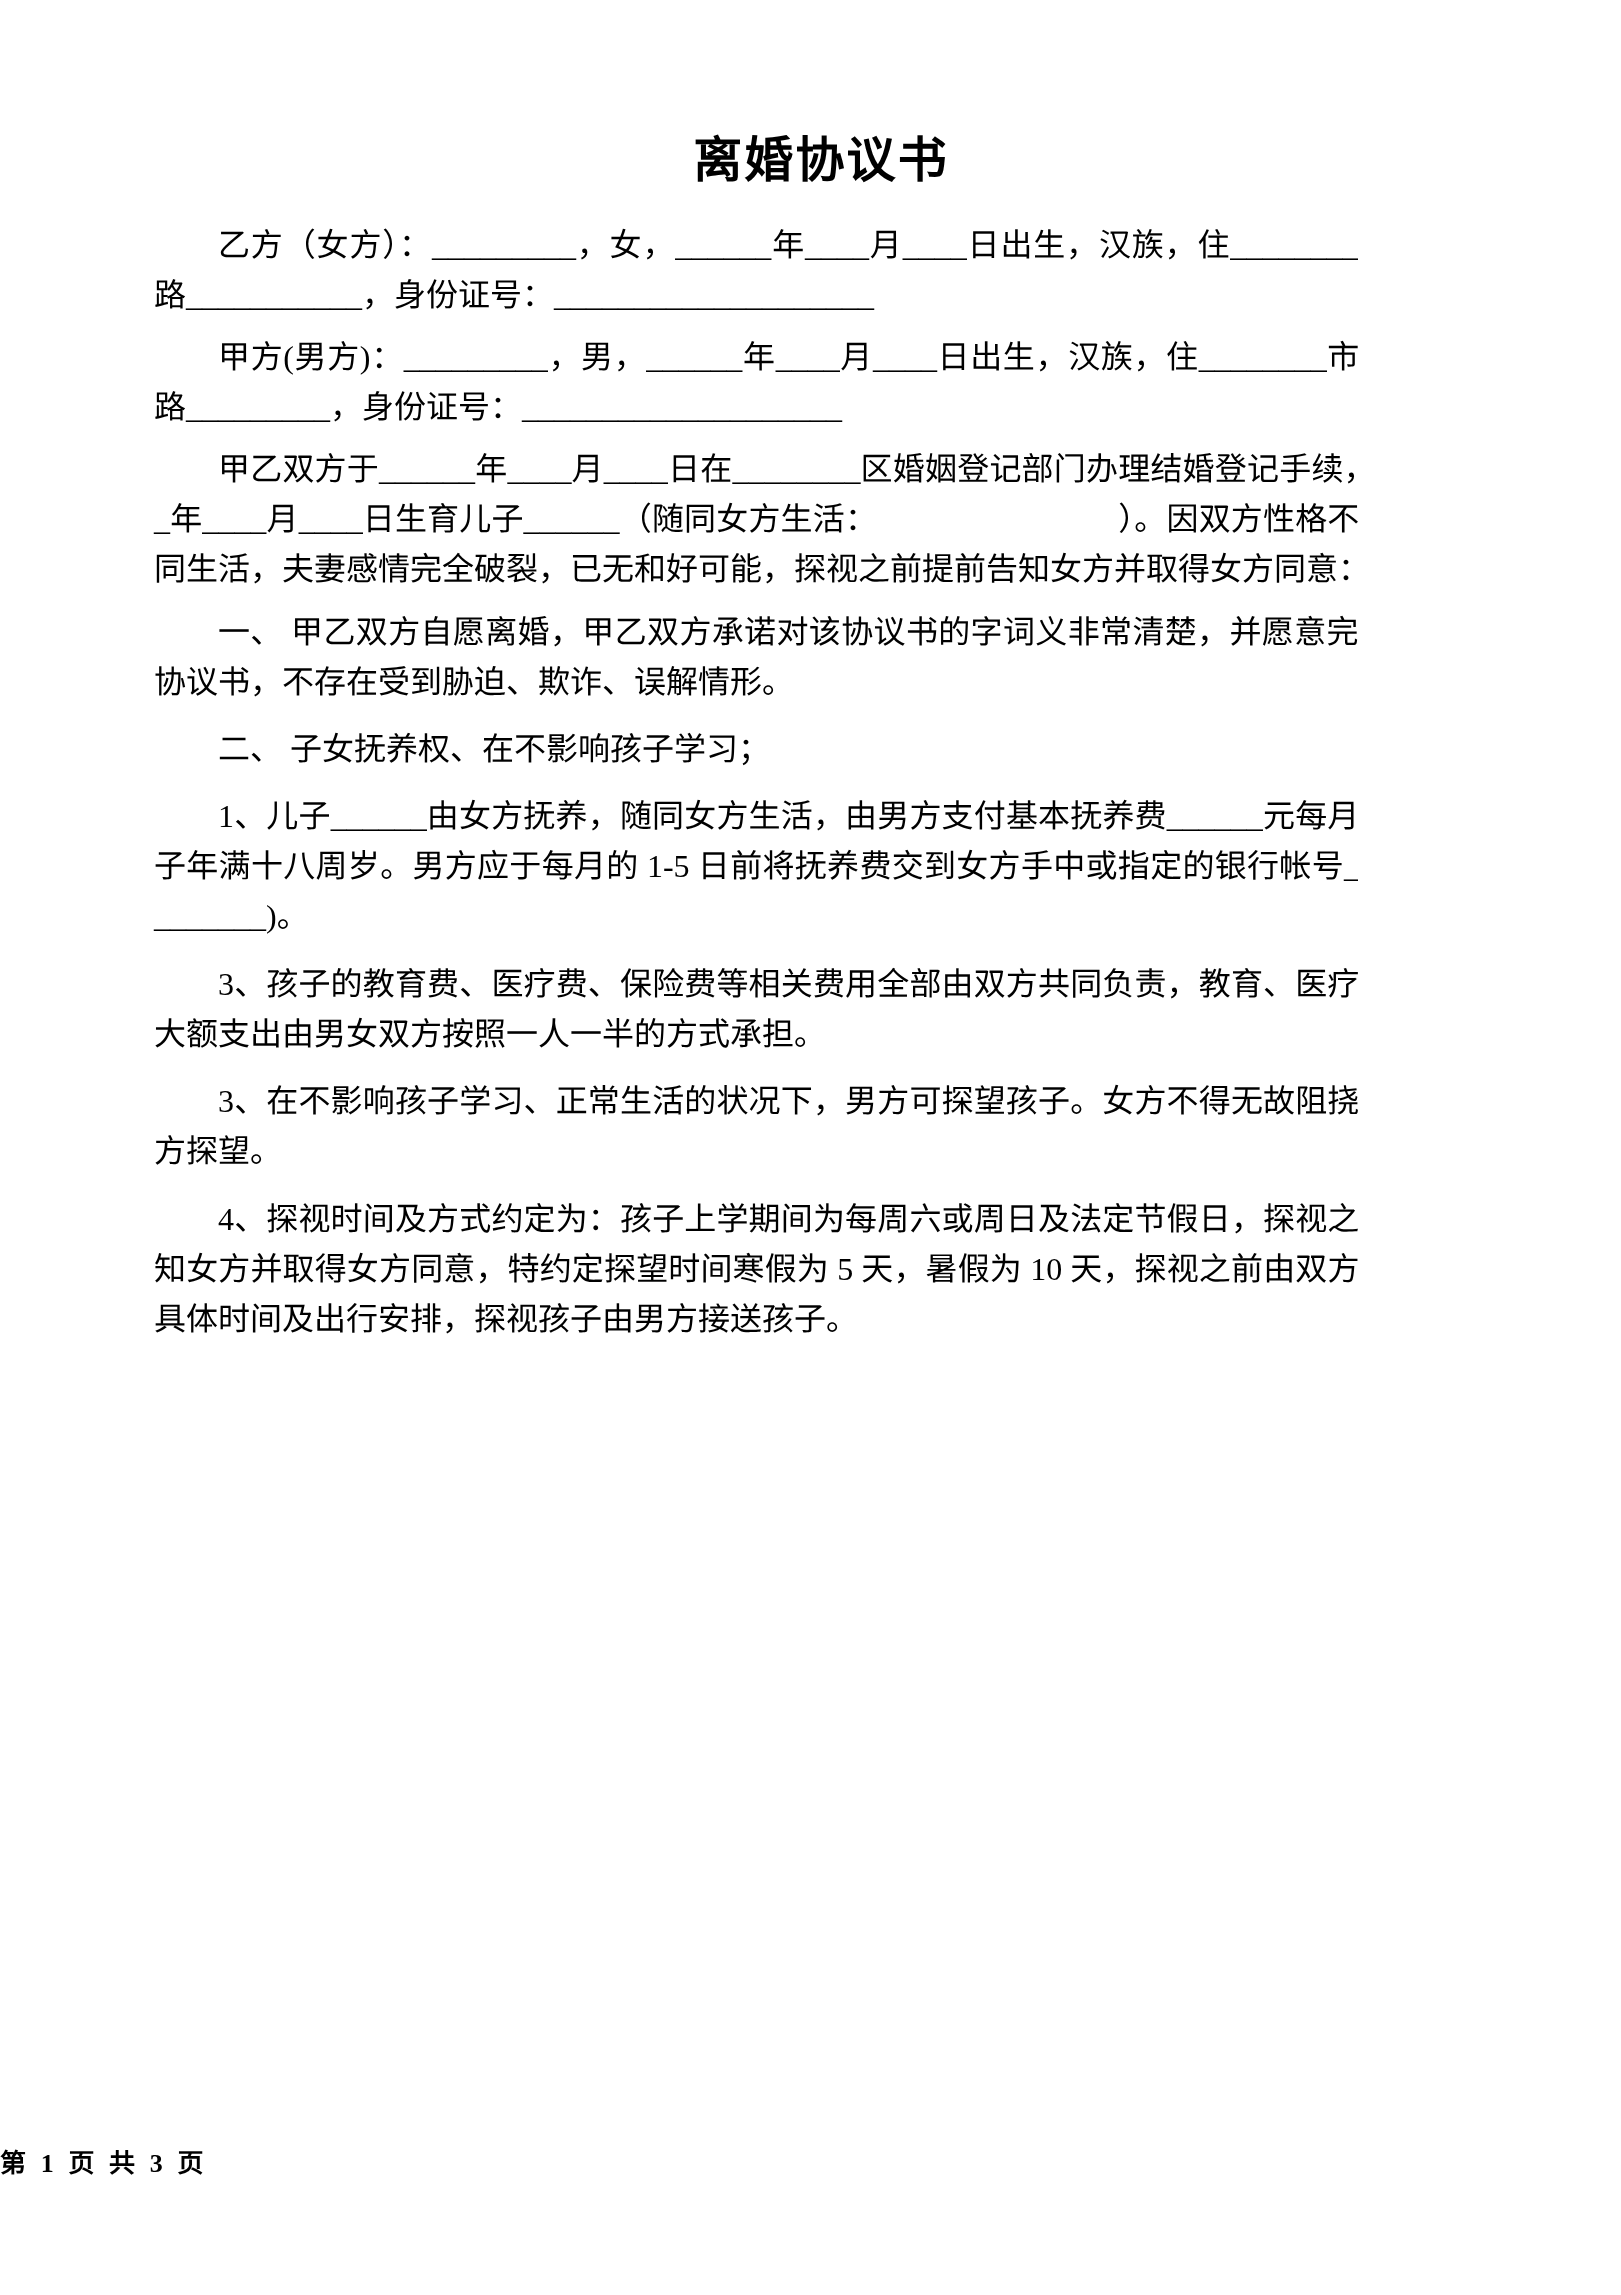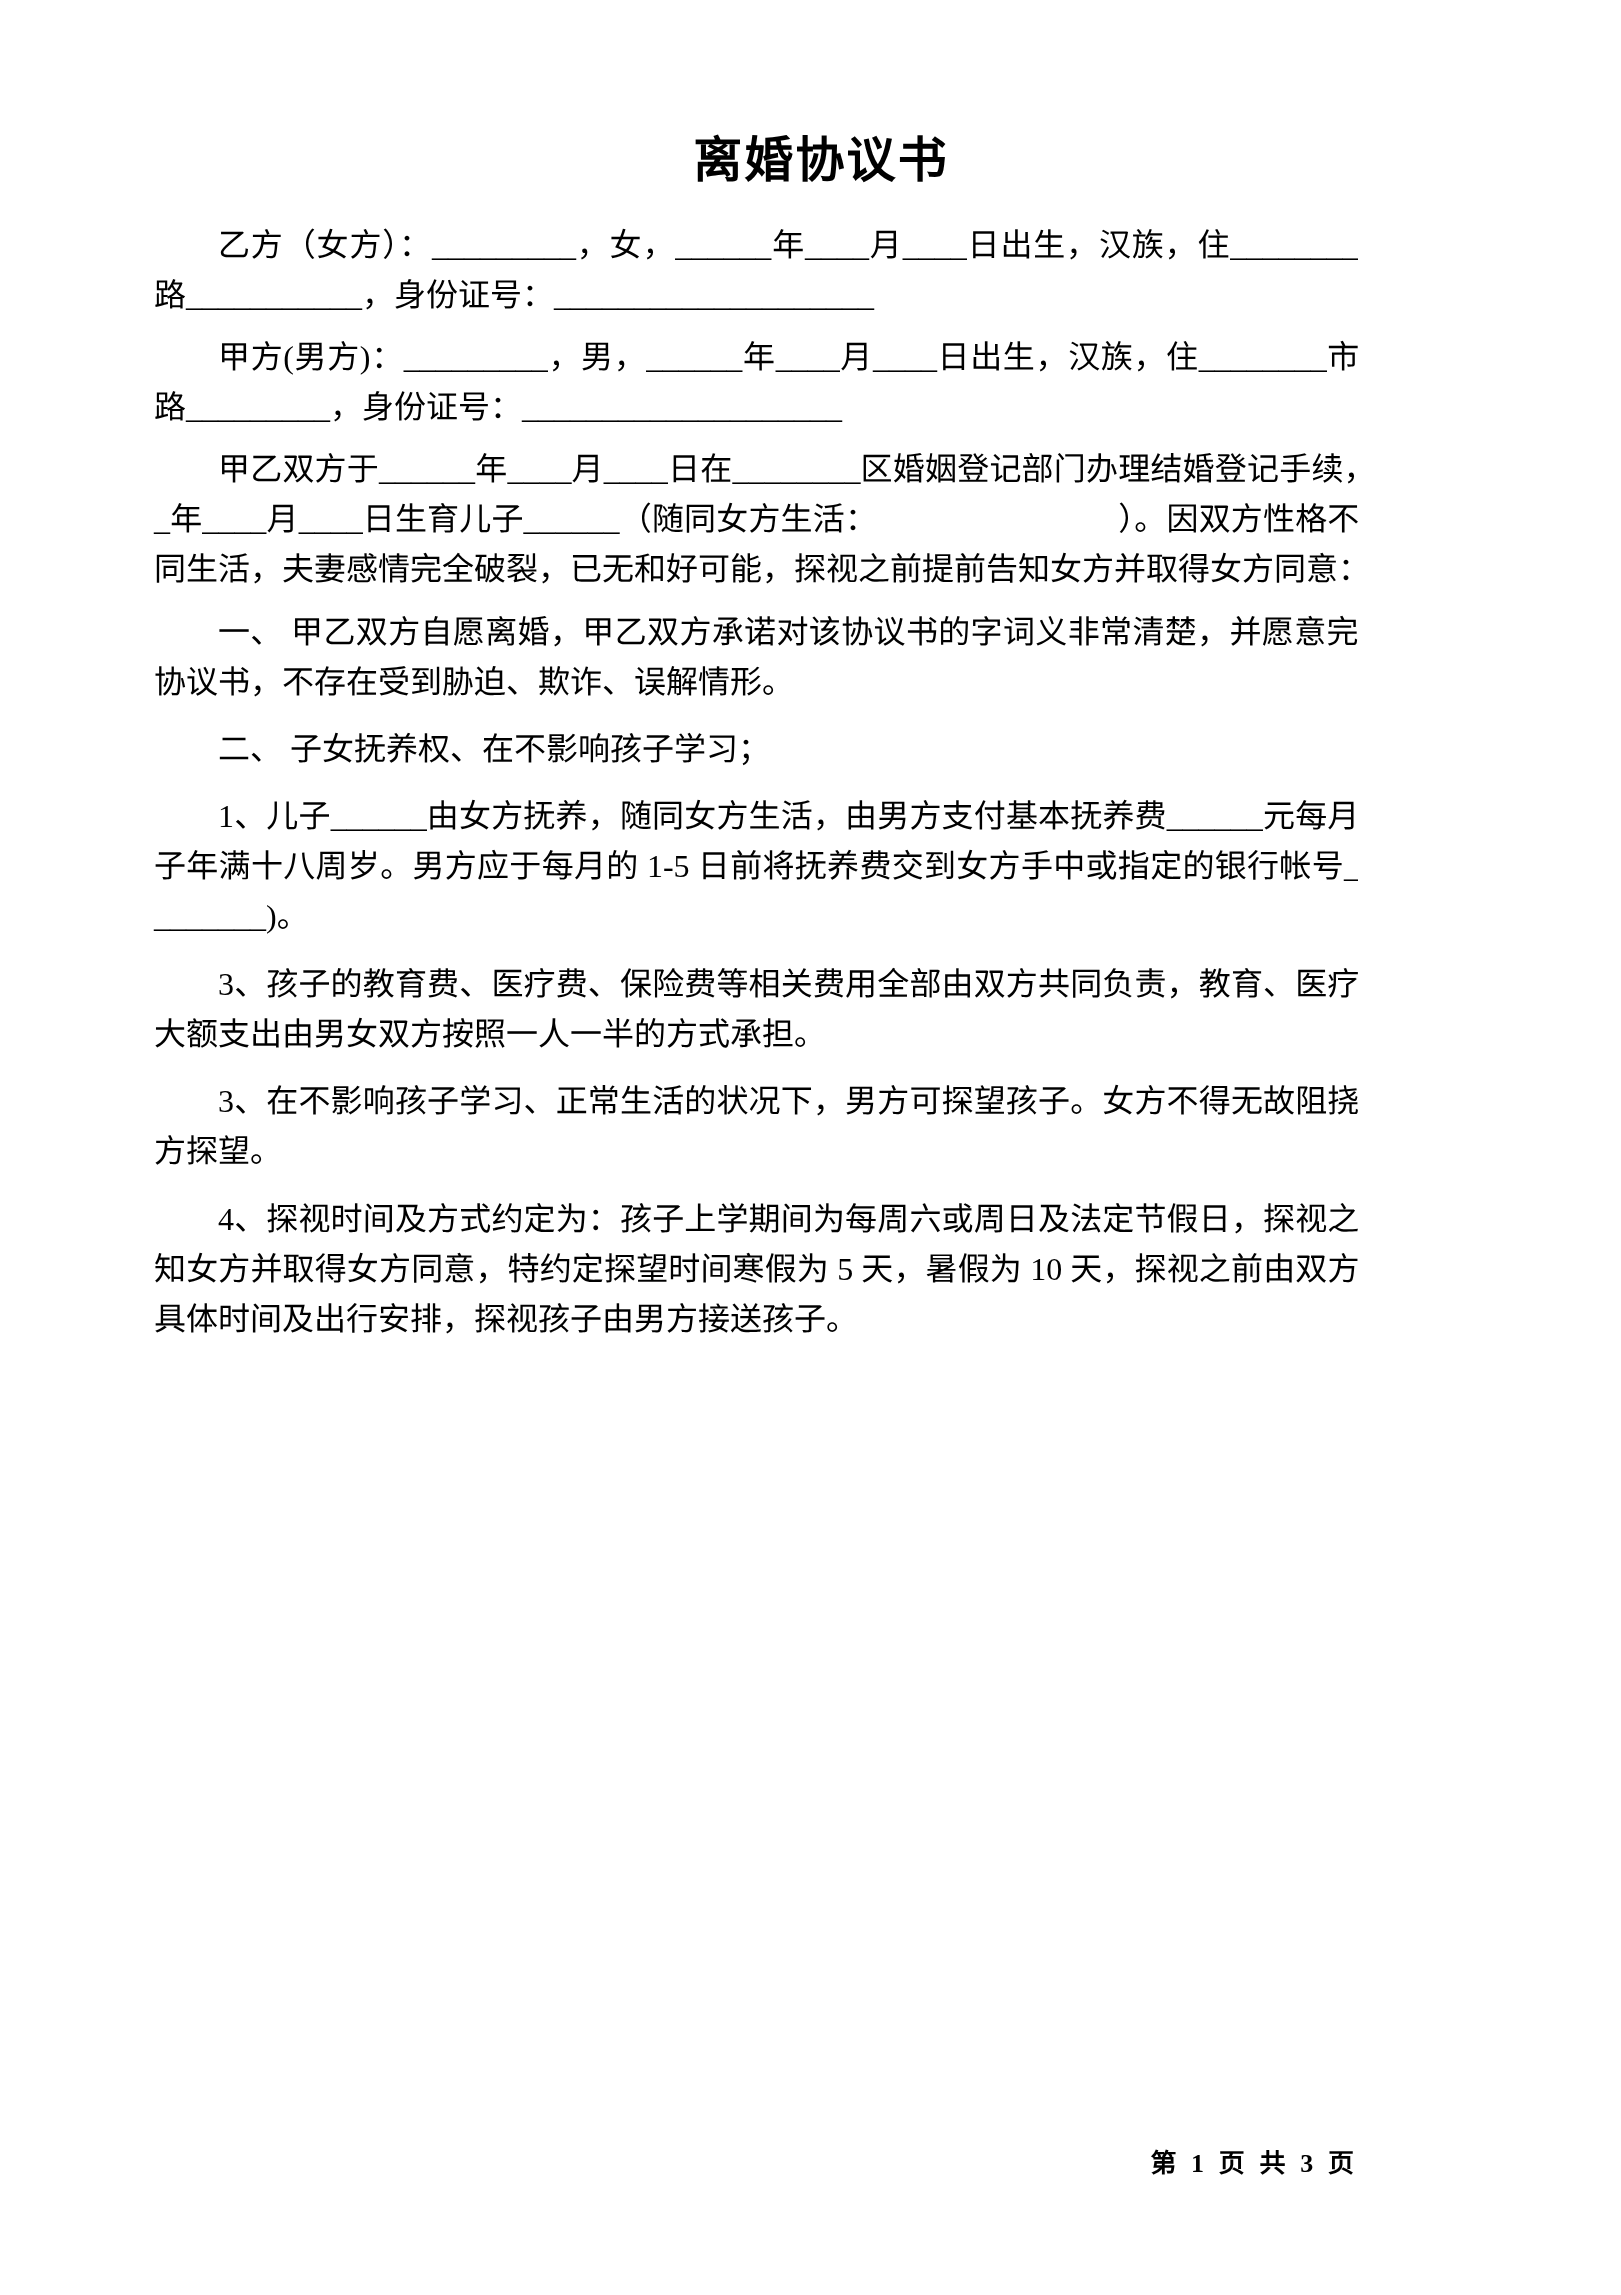--- a/index.html
+++ b/index.html
@@ -59,21 +59,21 @@
   }
   .blank-wide {
     display: inline-block;
     width: 241px;
   }
   .footer {
     position: absolute;
     left: 0;
     right: 0;
     top: 2142px;
-    text-align: right;
+    text-align: left;
     font-family: "Liberation Serif", "DejaVu Serif", serif;
     font-size: 26px;
     font-weight: bold;
     letter-spacing: 4.1px;
     color: #000;
   }
 </style>
 </head>
 <body>
 

